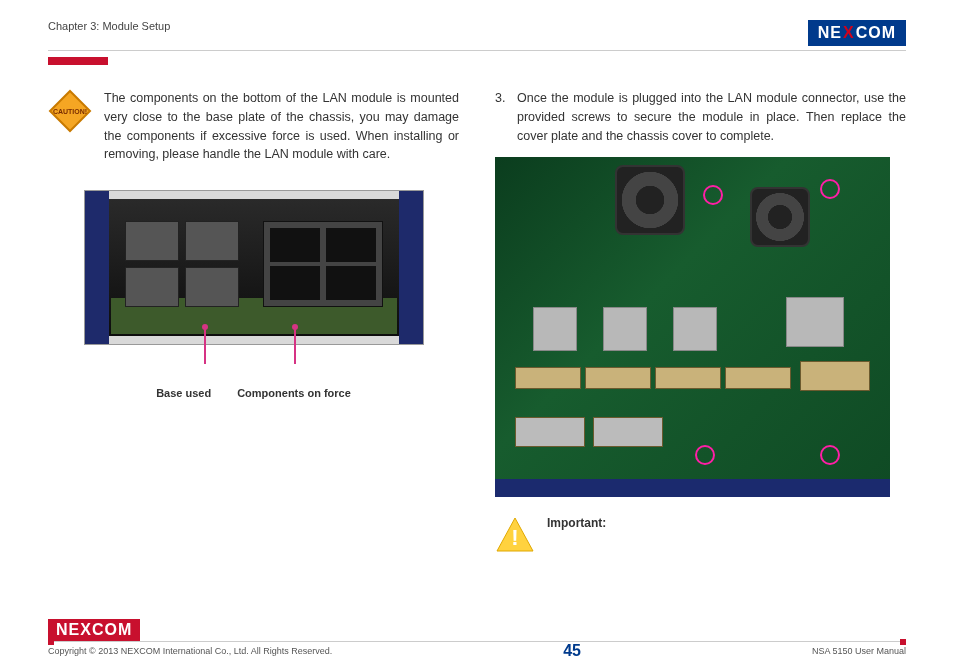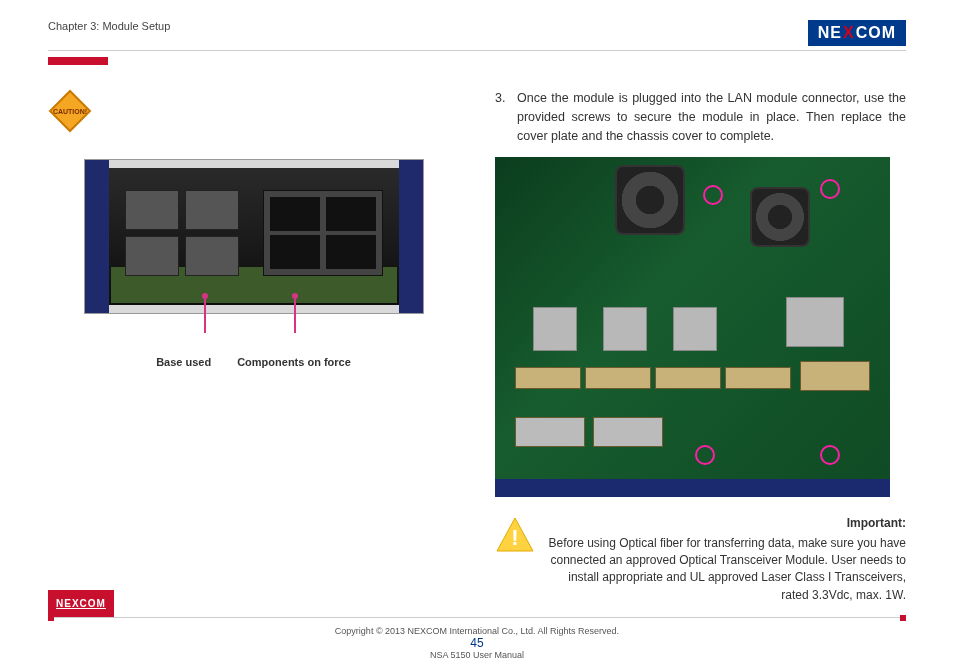--- a/index.html
+++ b/index.html
@@ -193,39 +193,37 @@
     content: "";
     position: absolute;
     right: 0; top: -2px;
     width: 6px; height: 6px;
     background: #c8102e;
   }
   .footer-row {
     display: flex;
     align-items: center;
     justify-content: space-between;
-    margin-top: 8px;
+    margin-top: 0;
     font-size: 9px;
     color: #555;
-    flex-direction: column;
   }
   .footer-logo {
     background: #c8102e;
     color: #fff;
     font-weight: bold;
-    font-size: 10px;
+    font-size: 16px;
     letter-spacing: 1px;
-    padding: 8px 8px;
+    padding: 2px 8px;
     display: inline-block;
-    text-decoration: underline;
   }
   .page-num {
-    font-weight: normal;
+    font-weight: bold;
     color: #003a8c;
-    font-size: 12px;
+    font-size: 16px;
   }
 </style>
 </head>
 <body>
 
 <div class="header">
   <div class="chapter">Chapter 3: Module Setup</div>
   <div class="logo-box">
     <span>NE</span>
       <span class="x">X</span>
@@ -238,20 +236,21 @@
 <div class="cols">
 
   <div class="col">
     <div class="caution-row">
       <div class="caution-icon">
         <svg viewBox="0 0 44 44">
           <polygon points="22,2 42,22 22,42 2,22" fill="#f5a623" stroke="#c97a00" stroke-width="2"></polygon>
           <text x="22" y="25" font-size="7" font-weight="bold" fill="#7a2e00" text-anchor="middle" font-family="Arial">CAUTION!</text>
         </svg>
       </div>
+      <div class="justify">The components on the bottom of the LAN module is mounted very close to the base plate of the chassis, you may damage the components if excessive force is used. When installing or removing, please handle the LAN module with care.</div>
     </div>
 
     <div class="fig1">
       <div style="position:relative;">
         <div class="module-img">
           <div class="module-blue"></div>
           <div class="module-blue right"></div>
           <div class="module-dark"></div>
           <div class="module-pcb"></div>
           <div style="position:absolute;left:40px;top:30px;width:54px;height:40px;background:#555;border:1px solid #222;"></div>
@@ -304,21 +303,20 @@
 
     <div class="important-row">
       <div class="warn-icon">
         <svg viewBox="0 0 40 40">
           <polygon points="20,3 38,36 2,36" fill="#ffd23f" stroke="#e0a800" stroke-width="1"></polygon>
           <text x="20" y="30" font-size="22" font-weight="bold" fill="#fff" text-anchor="middle" font-family="Arial">!</text>
         </svg>
       </div>
       <div class="important-text">
         <b>Important:</b>
-        <span>Before using Optical fiber for transferring data, make sure you have connected an approved Optical Transceiver Module. User needs to install appropriate and UL approved Laser Class I Transceivers, rated 3.3Vdc, max. 1W.</span>
       </div>
     </div>
   </div>
 </div>
 
 <div class="footer">
   <div class="footer-logo">NEXCOM</div>
   <div class="footer-rule"></div>
   <div class="footer-row">
     <span>Copyright © 2013 NEXCOM International Co., Ltd. All Rights Reserved.</span>

